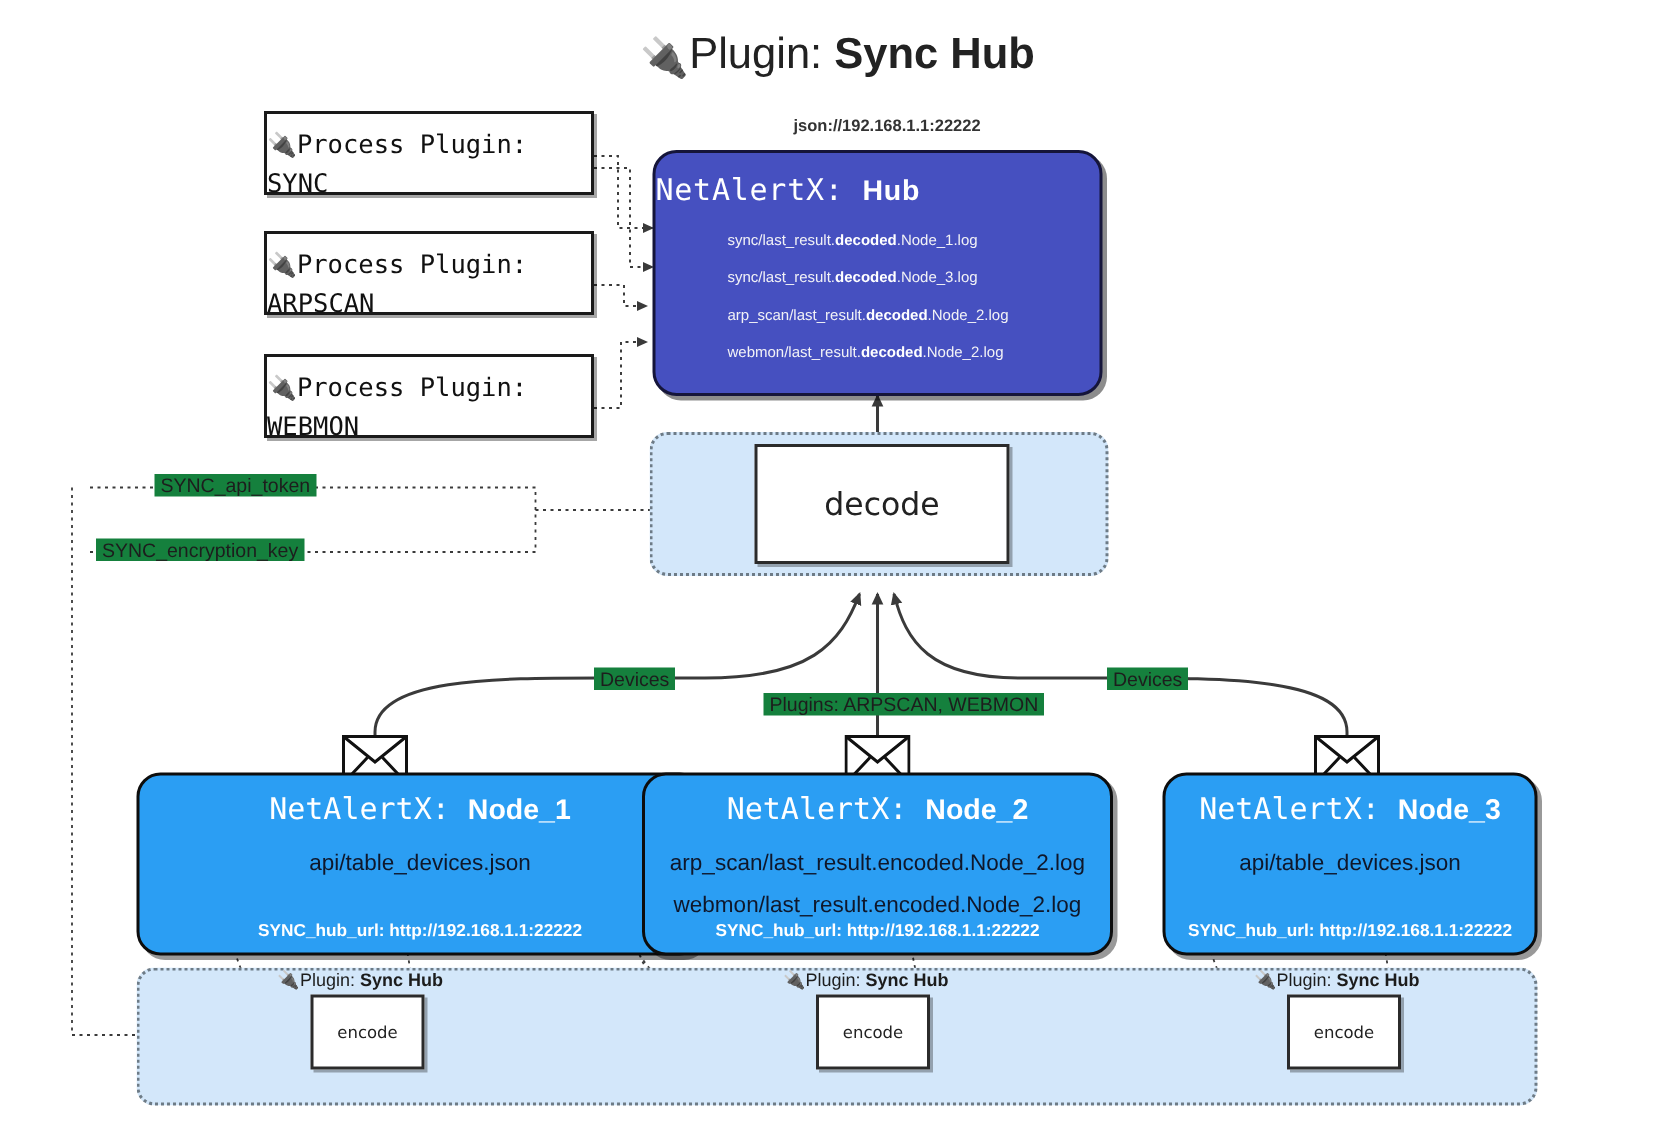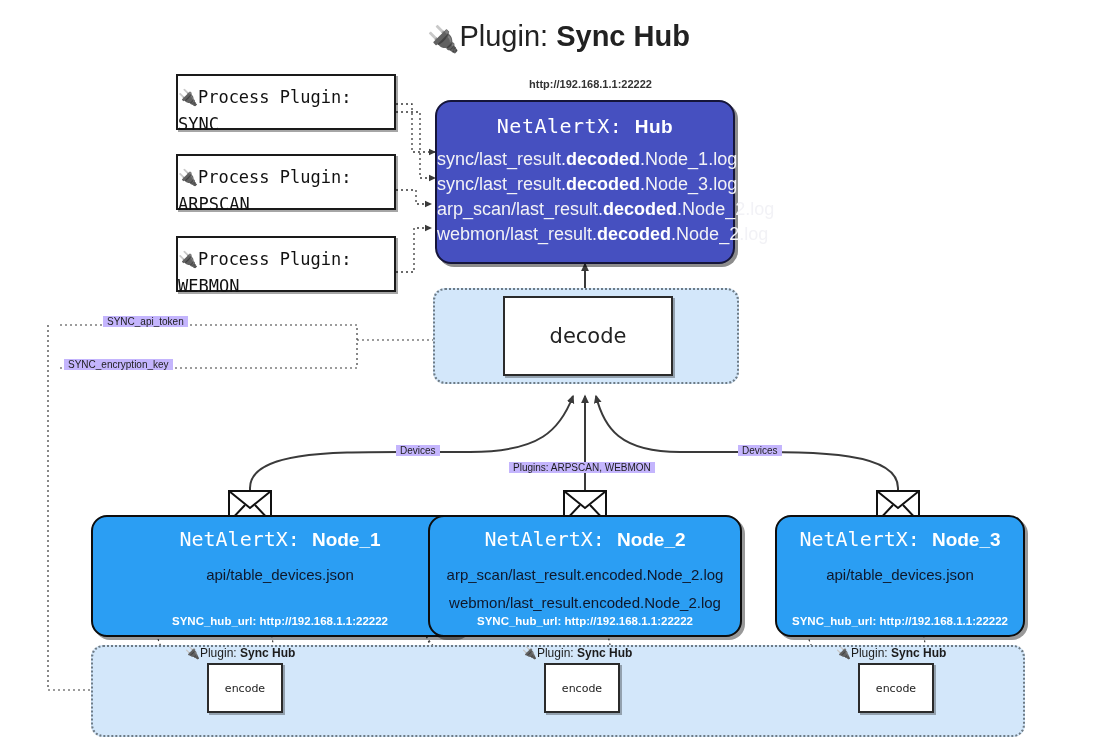--- a/index.html
+++ b/index.html
@@ -45,32 +45,32 @@
   .hub{
     position:absolute;
     background:#4650c0;
     border:2px solid #15153a;
     border-radius:16px;
     box-sizing:border-box;
     box-shadow:3px 3px 0 rgba(0,0,0,.45);
     color:#ffffff;
   }
   .hub .htitle{
-    text-align:center;
     font-family:"DejaVu Sans Mono","Liberation Mono",monospace;
     font-size:20px;
     padding-top:12px;
     letter-spacing:.5px;
   }
   .hub .htitle b{font-family:"Liberation Sans",sans-serif;font-size:19px;}
   .hub .logline{
-    font-size:18px;
+    font-size:10px;
     line-height:25px;
     color:#f2f2f6;
     white-space:nowrap;
+    margin-left:48px;
   }
   .hub .logline b{color:#ffffff;}
   .hub .logs{margin-top:9px;}
   .hub-url{
     position:absolute;
     font-size:11px;
     font-weight:bold;
     color:#333;
     white-space:nowrap;
   }
@@ -140,23 +140,23 @@
     color:#ffffff;
     white-space:nowrap;
   }
 
   
   .env{position:absolute;width:44px;height:33px;}
 
   
   .elabel{
     position:absolute;
-    font-size:10px;
+    font-size:13px;
     color:#1d1d1d;
-    background:#c4b5fd;
+    background:#15803d;
     padding:0 4px;
     white-space:nowrap;
   }
 </style>
 </head>
 <body>
 
 <div id="stage">
 
   <svg class="wires" viewBox="0 0 1117 754">
@@ -238,21 +238,21 @@
     <div class="l2">ARPSCAN</div>
   </div>
 
   <div class="pbox" style="left:176px;top:236px;width:220px;height:56px;">
     <div class="l1">
       <span class="plug">🔌</span><span>Process Plugin:</span>
     </div>
     <div class="l2">WEBMON</div>
   </div>
 
-  <div class="hub-url" style="left:529px;top:78px;">http://192.168.1.1:22222</div>
+  <div class="hub-url" style="left:529px;top:78px;">json://192.168.1.1:22222</div>
 
   <div class="hub" style="left:435px;top:100px;width:300px;height:164px;">
     <div class="htitle">
       <span>NetAlertX: </span><b>Hub</b>
     </div>
     <div class="logs">
       <div class="logline">
         <span>sync/last_result.</span><b>decoded</b><span>.Node_1.log</span>
       </div>
       <div class="logline">

